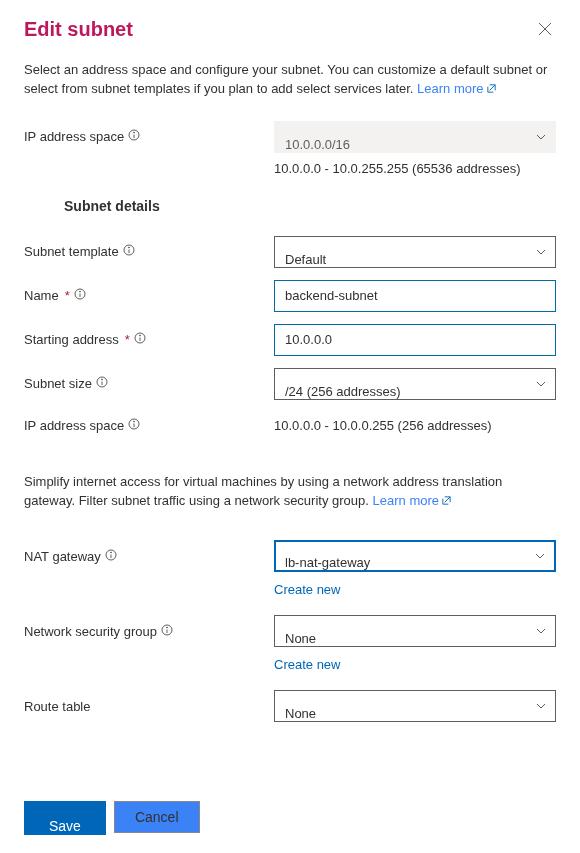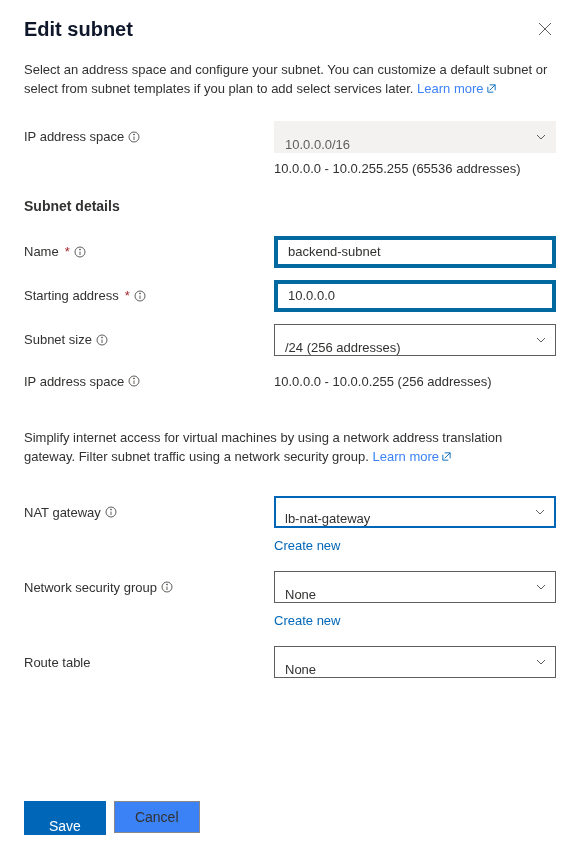--- a/index.html
+++ b/index.html
@@ -24,21 +24,21 @@
     }
     .header-row {
       display: flex;
       justify-content: space-between;
       align-items: flex-start;
       margin-bottom: 20px;
     }
     .page-title {
       font-size: 20px;
       font-weight: 600;
-      color: #0f172a;
+      color: #be185d;
     }
     .close-btn {
       background: none;
       border: none;
       cursor: pointer;
       padding: 4px;
       color: #605e5c;
       display: flex;
       align-items: center;
       justify-content: center;
@@ -69,21 +69,21 @@
       display: flex;
       align-items: center;
       margin-bottom: 6px;
     }
     .form-label {
       width: 250px;
       flex-shrink: 0;
       font-size: 13px;
       color: #323130;
       display: flex;
-      align-items: center;
+      align-items: flex-start;
       gap: 4px;
     }
     .form-control {
       flex: 1;
     }
     .required {
       color: #a4262c;
       margin-left: 2px;
     }
     .info-icon {
@@ -118,21 +118,21 @@
       right: 8px;
       top: 50%;
       transform: translateY(-50%);
       width: 12px;
       height: 12px;
       color: #605e5c;
     }
     .text-input {
       width: 100%;
       height: 32px;
-      border: 4px solid #0369a1;
+      border: 1px solid #0369a1;
       background: #ffffff;
       padding: 0 10px;
       font-size: 13px;
       font-family: inherit;
       color: #323130;
     }
     .helper-text {
       font-size: 13px;
       color: #323130;
       padding-top: 2px;
@@ -144,20 +144,21 @@
     .helper-spacer {
       width: 250px;
       flex-shrink: 0;
     }
     .section-heading {
       font-size: 14px;
       font-weight: 600;
       color: #323130;
       margin-top: 8px;
       margin-bottom: 22px;
+      margin-left: 40px;
     }
     .section-desc {
       font-size: 13px;
       color: #323130;
       line-height: 1.45;
       margin-bottom: 30px;
     }
     .gap-12 {
       margin-bottom: 12px;
     }
@@ -247,20 +248,38 @@
         </div>
       </div>
     </div>
     <div class="helper-row">
       <div class="helper-spacer"></div>
       <div class="helper-text">10.0.0.0 - 10.0.255.255 (65536 addresses)</div>
     </div>
 
     <h2 class="section-heading">Subnet details</h2>
 
+    <div class="form-row gap-12">
+      <div class="form-label">
+        <span>Subnet template</span>
+        <svg class="info-icon" viewBox="0 0 12 12" fill="none" stroke="currentColor" stroke-width="1">
+            <circle cx="6" cy="6" r="5"></circle>
+            <line x1="6" y1="5.5" x2="6" y2="9"></line>
+            <circle cx="6" cy="3.5" r="0.5" fill="currentColor"></circle>
+          </svg>
+      </div>
+      <div class="form-control">
+        <div class="dropdown">
+          <span>Default</span>
+          <svg class="chevron" viewBox="0 0 12 12" fill="none" stroke="currentColor" stroke-width="1">
+              <polyline points="2,4 6,8 10,4"></polyline>
+            </svg>
+        </div>
+      </div>
+    </div>
 
     <div class="form-row gap-12">
       <div class="form-label">
         <span>Name</span>
           <span class="required">*</span>
         <svg class="info-icon" viewBox="0 0 12 12" fill="none" stroke="currentColor" stroke-width="1">
             <circle cx="6" cy="6" r="5"></circle>
             <line x1="6" y1="5.5" x2="6" y2="9"></line>
             <circle cx="6" cy="3.5" r="0.5" fill="currentColor"></circle>
           </svg>

